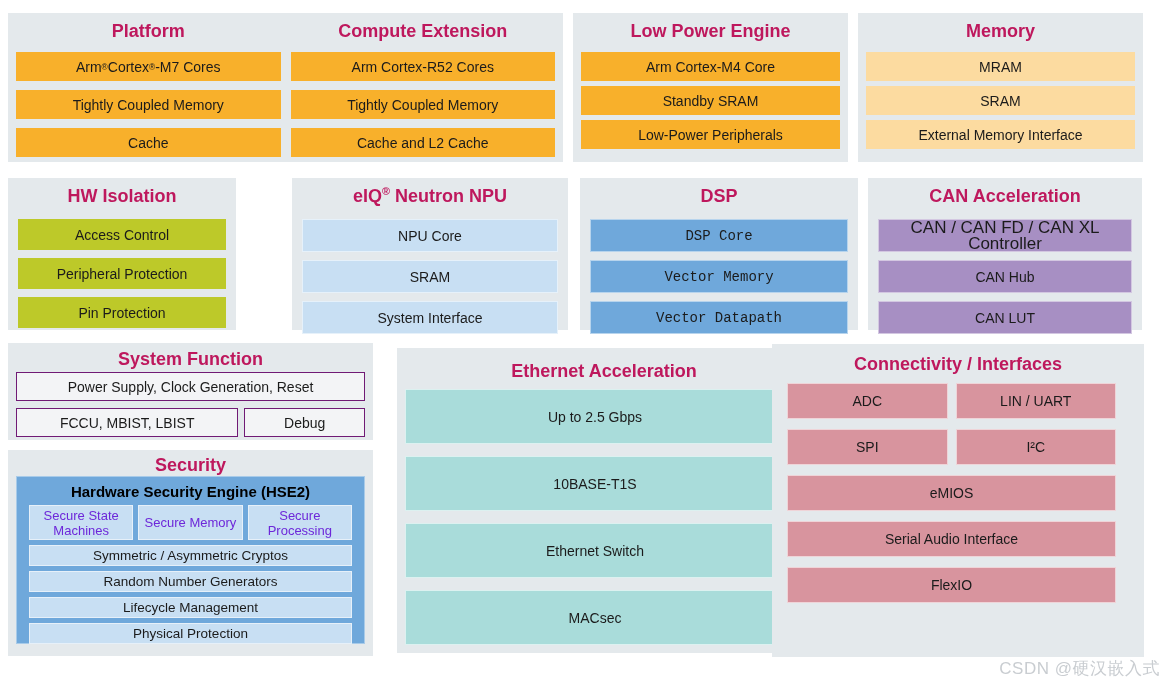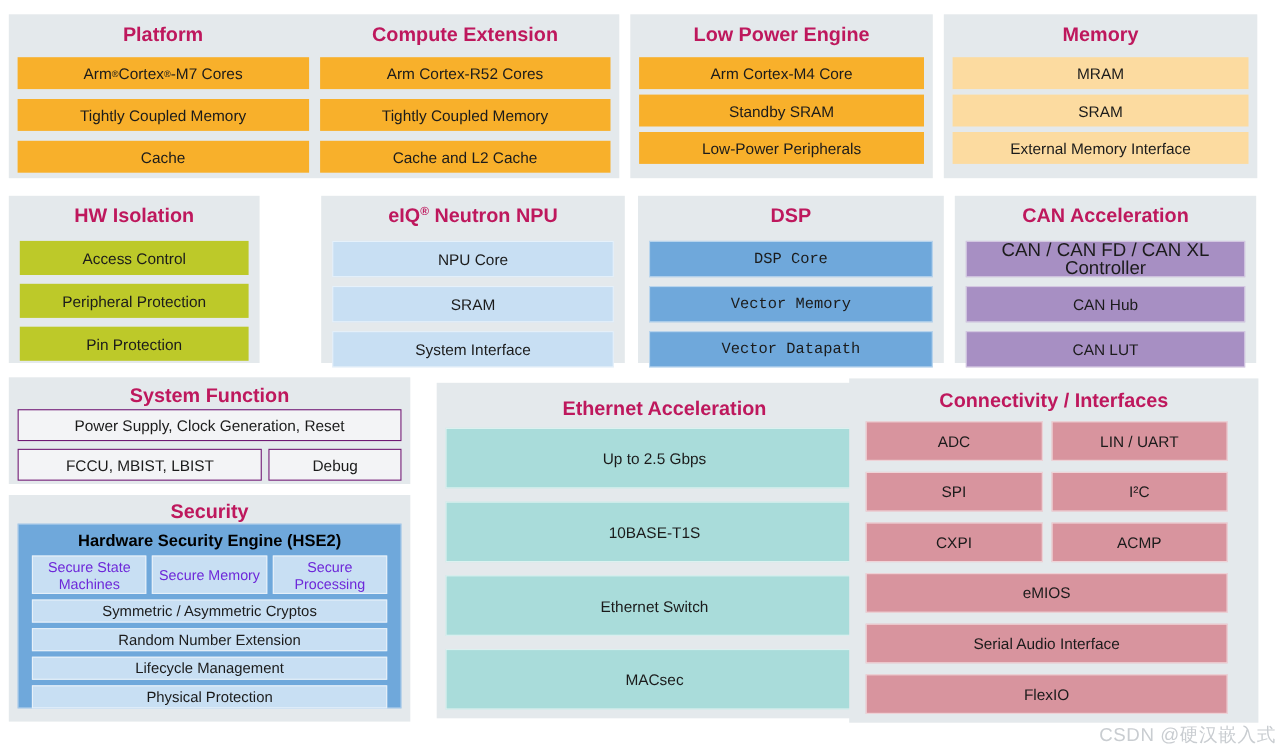--- a/index.html
+++ b/index.html
@@ -179,21 +179,21 @@
   <section class="panel" style="left:8px; top:450px; width:365px; height:206px;">
     <h2 style="padding-top:4px;">Security</h2>
     <div class="hse">
       <h3>Hardware Security Engine (HSE2)</h3>
       <div class="hse-cols">
         <div class="hse-cell">Secure State Machines</div>
         <div class="hse-cell">Secure Memory</div>
         <div class="hse-cell">Secure Processing</div>
       </div>
       <div class="hse-row">Symmetric / Asymmetric Cryptos</div>
-      <div class="hse-row">Random Number Extension</div>
+      <div class="hse-row">Random Number Generators</div>
       <div class="hse-row">Lifecycle Management</div>
       <div class="hse-row">Physical Protection</div>
     </div>
   </section>
 
   <section class="panel eth" style="left:397px; top:348px; width:414px; height:305px;">
     <h2>Ethernet Acceleration</h2>
     <div class="bars">
       <div class="bar c-teal">Up to 2.5 Gbps</div>
       <div class="bar c-teal">10BASE-T1S</div>
@@ -206,24 +206,20 @@
     <h2>Connectivity / Interfaces</h2>
     <div class="bars">
       <div class="split">
         <div class="bar c-pink">ADC</div>
         <div class="bar c-pink">LIN / UART</div>
       </div>
       <div class="split">
         <div class="bar c-pink">SPI</div>
         <div class="bar c-pink">I²C</div>
       </div>
-      <div class="split">
-        <div class="bar c-pink">CXPI</div>
-        <div class="bar c-pink">ACMP</div>
-      </div>
       <div class="bar c-pink">eMIOS</div>
       <div class="bar c-pink">Serial Audio Interface</div>
       <div class="bar c-pink">FlexIO</div>
     </div>
   </section>
 
   <div class="watermark">CSDN @硬汉嵌入式</div>
 
 </div>
 

